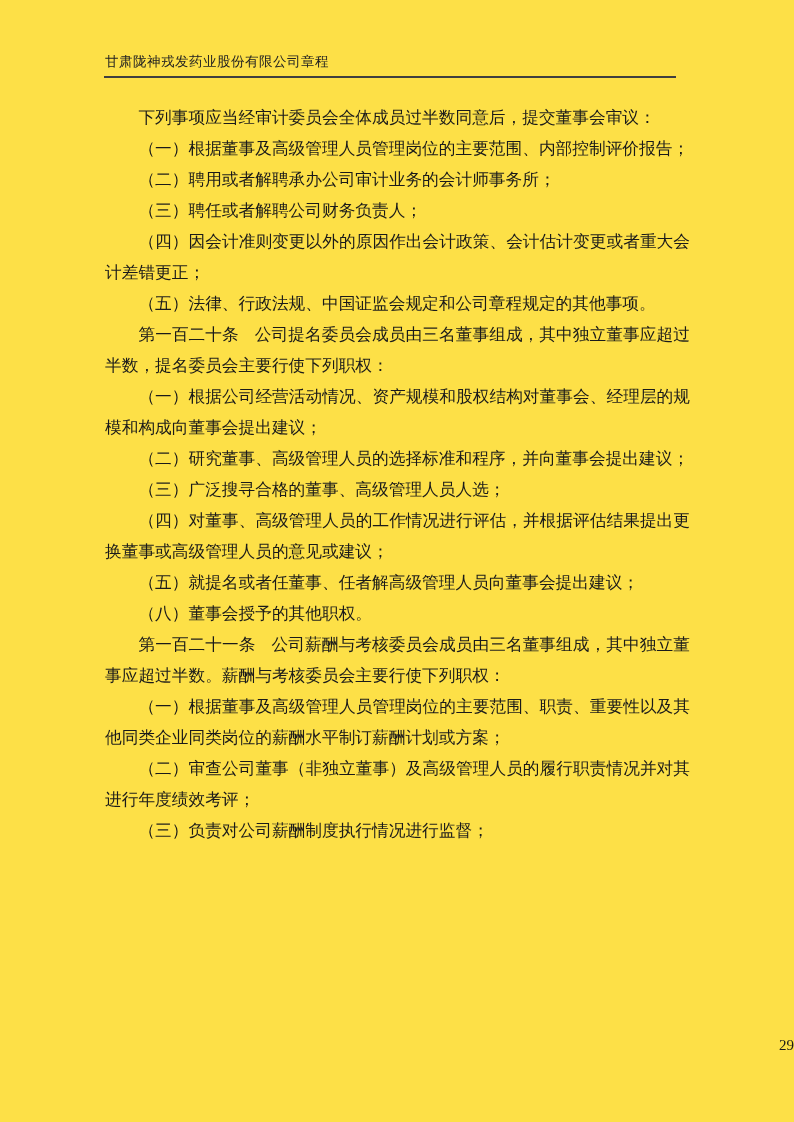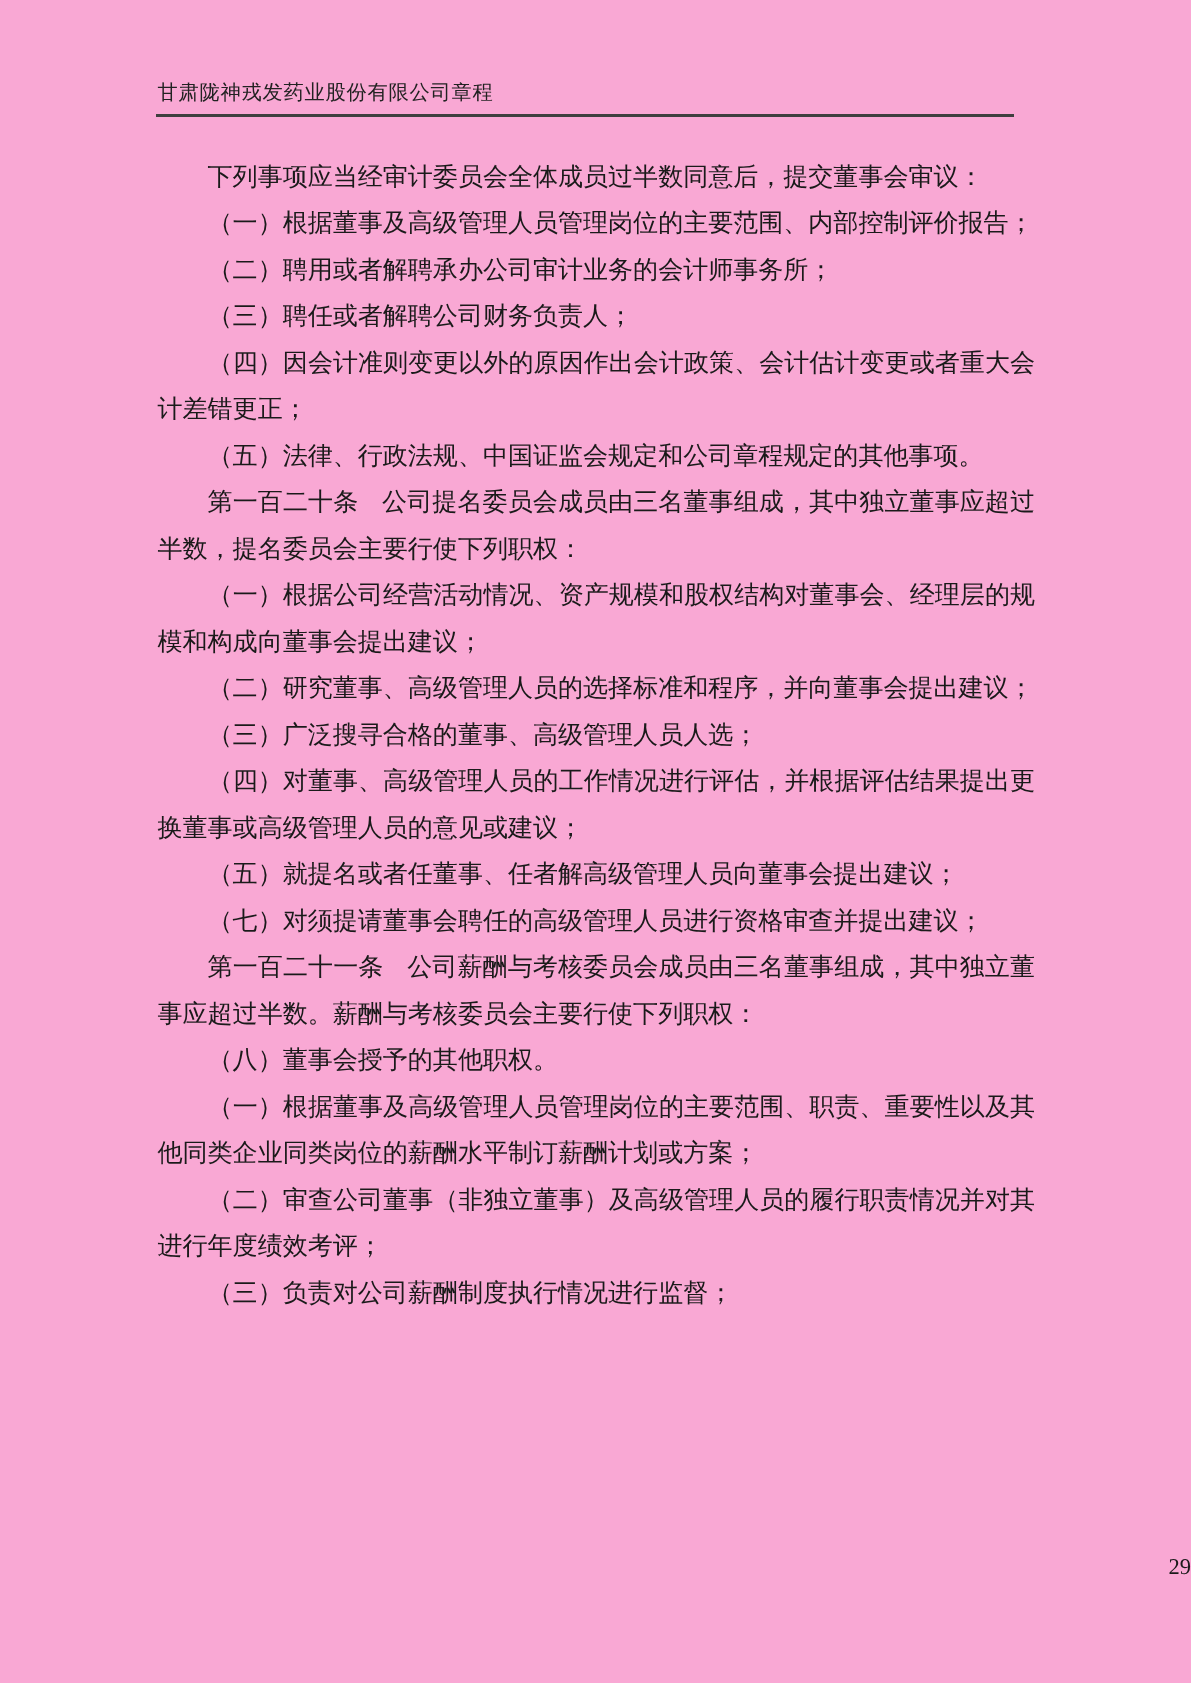--- a/index.html
+++ b/index.html
@@ -5,21 +5,21 @@
   html, body {
     margin: 0;
     padding: 0;
     background: #e8e8e8;
   }
   .sheet {
     position: relative;
     width: 794px;
     height: 1122px;
     margin: 0 auto;
-    background: #f9a8d4;
+    background: #fde047;
     overflow: hidden;
     font-family: "Liberation Serif", "DejaVu Serif", serif;
     color: #1a1a1a;
   }
   .header-title {
     position: absolute;
     left: 105px;
     top: 53px;
     width: 585px;
     font-size: 13.5px;
@@ -119,30 +119,27 @@
 
       <p class="para">
         <span>（四）对董事、高级管理人员的工作情况进行评估，并根据评估结果提出更换董事或高级管理人员的意见或建议；</span>
       </p>
 
       <p class="para">
         <span>（五）就提名或者任董事、任者解高级管理人员向董事会提出建议；</span>
       </p>
 
 
+
       <p class="para">
-        <span>（七）对须提请董事会聘任的高级管理人员进行资格审查并提出建议；</span>
+        <span>（八）董事会授予的其他职权。</span>
       </p>
 
       <p class="para">
         <strong class="article-label">第一百二十一条</strong><span>公司薪酬与考核委员会成员由三名董事组成，其中独立董事应超过半数。薪酬与考核委员会主要行使下列职权：</span>
-      </p>
-
-      <p class="para">
-        <span>（八）董事会授予的其他职权。</span>
       </p>
 
       <p class="para">
         <span>（一）根据董事及高级管理人员管理岗位的主要范围、职责、重要性以及其他同类企业同类岗位的薪酬水平制订薪酬计划或方案；</span>
       </p>
 
       <p class="para">
         <span>（二）审查公司董事（非独立董事）及高级管理人员的履行职责情况并对其进行年度绩效考评；</span>
       </p>
 

